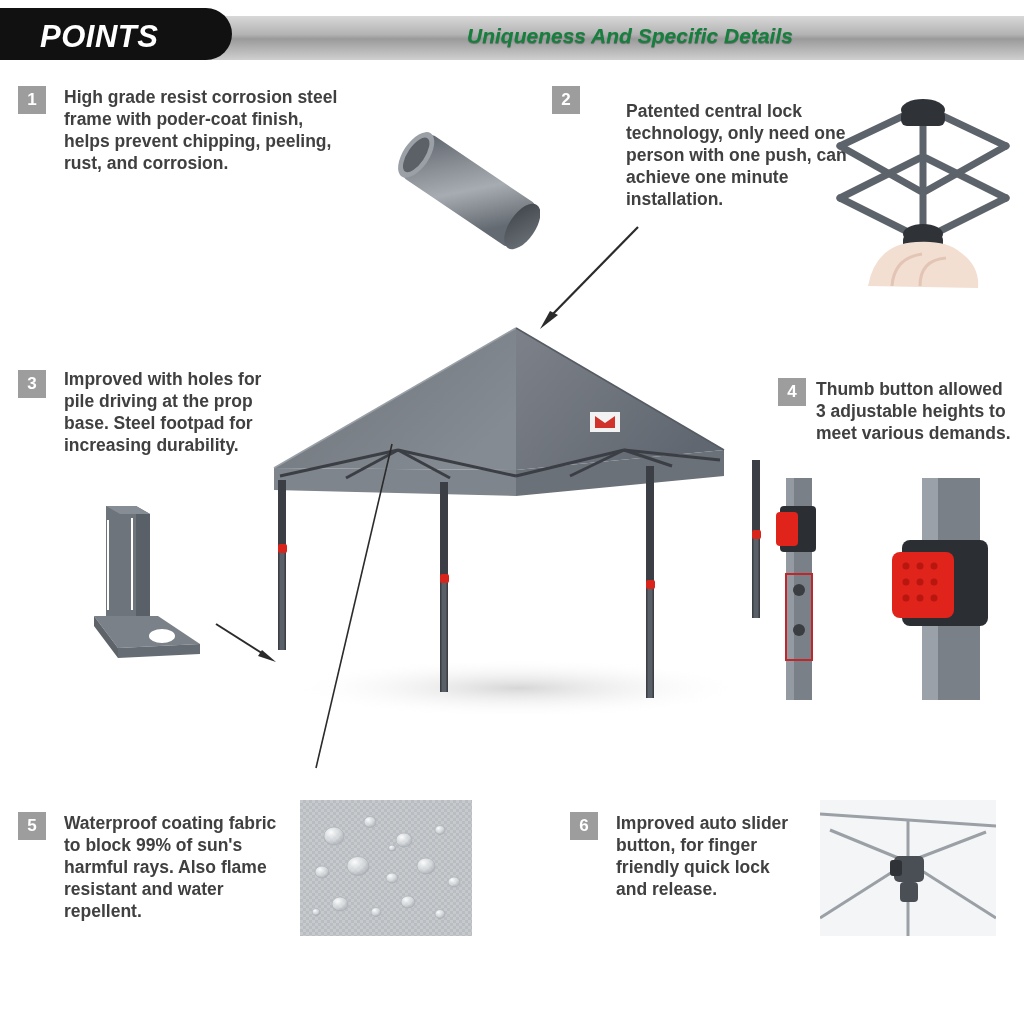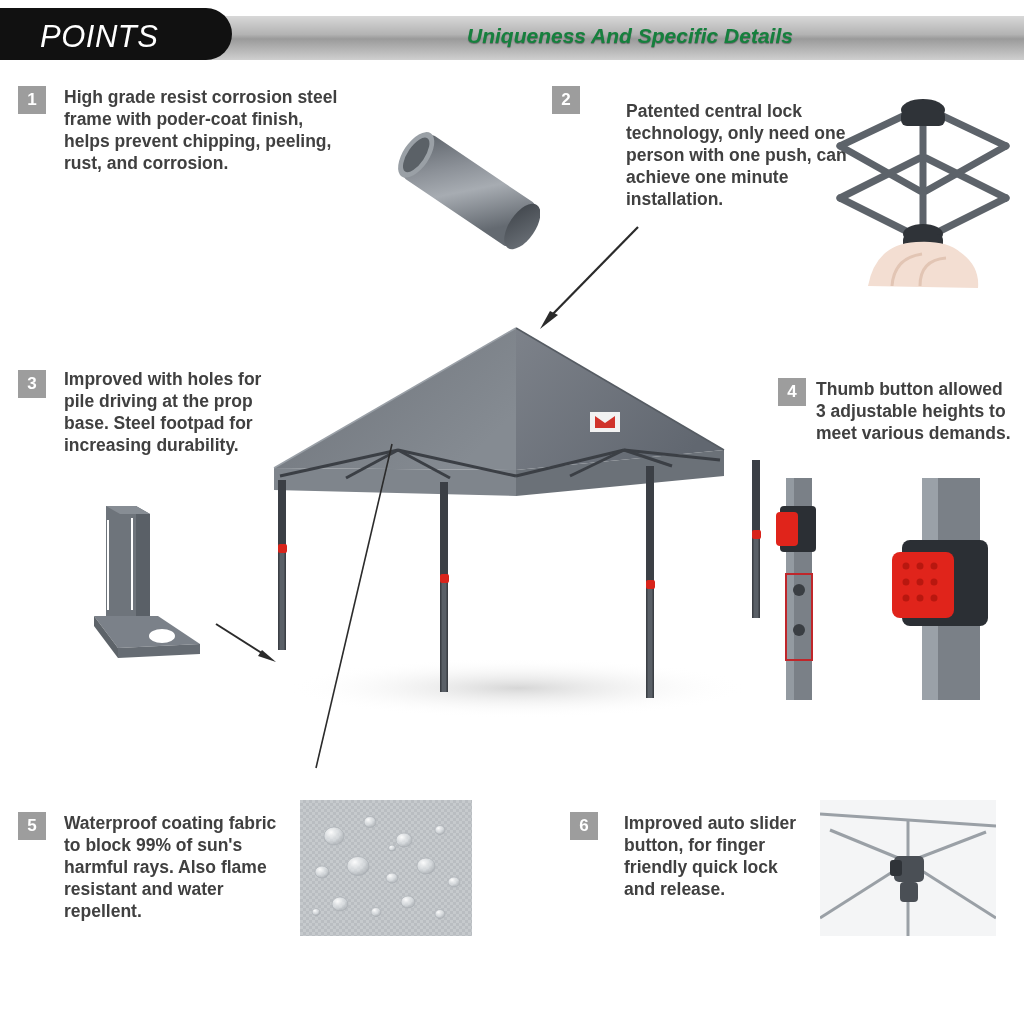--- a/index.html
+++ b/index.html
@@ -20,21 +20,21 @@
     position:absolute;left:0;top:8px;width:1024px;height:44px;
     background:linear-gradient(180deg,#d8d8d8 0%,#b3b3b3 42%,#9a9a9a 52%,#cfcfcf 100%);
   }
   .header-tab{
     position:absolute;left:0;top:0px;width:232px;height:52px;
     background:#111111;
     border-top-right-radius:26px;border-bottom-right-radius:26px;
   }
   .header-tab-label{
     position:absolute;left:40px;top:11px;
-    color:#ffffff;font-style:italic;font-weight:normal;font-size:31px;
+    color:#ffffff;font-style:italic;font-weight:bold;font-size:31px;
     letter-spacing:0.5px;
   }
   .header-title{
     position:absolute;left:250px;top:16px;width:760px;
     text-align:center;
     color:#15803d;font-style:italic;font-weight:bold;font-size:21px;
     text-shadow:0 1px 1px rgba(0,0,0,.35);
   }
 
   
@@ -274,21 +274,21 @@
       <ellipse cx="40" cy="104" rx="8" ry="7"></ellipse>
       <ellipse cx="76" cy="112" rx="5" ry="4.5"></ellipse>
       <ellipse cx="108" cy="102" rx="7" ry="6"></ellipse>
       <ellipse cx="140" cy="114" rx="5" ry="4.5"></ellipse>
       <ellipse cx="16" cy="112" rx="4" ry="3.5"></ellipse>
       <ellipse cx="92" cy="48" rx="3.5" ry="3"></ellipse>
     </g>
   </svg>
 
   <div class="badge" style="left:570px;top:812px;">6</div>
-  <div class="ptext" style="left:616px;top:812px;width:180px;margin-left:8px;">Improved auto slider button, for finger friendly quick lock and release.</div>
+  <div class="ptext" style="left:616px;top:812px;width:180px;">Improved auto slider button, for finger friendly quick lock and release.</div>
 
   <svg class="svgwrap" style="left:820px;top:800px;" width="176" height="136" viewBox="0 0 176 136">
     <rect x="0" y="0" width="176" height="136" fill="#f4f5f6"></rect>
     <g stroke="#9aa0a6" stroke-width="3" fill="none">
       <line x1="0" y1="14" x2="176" y2="26"></line>
       <line x1="88" y1="20" x2="88" y2="136"></line>
       <line x1="88" y1="62" x2="0" y2="118"></line>
       <line x1="88" y1="62" x2="176" y2="118"></line>
       <line x1="10" y1="30" x2="88" y2="62"></line>
       <line x1="166" y1="32" x2="88" y2="62"></line>

